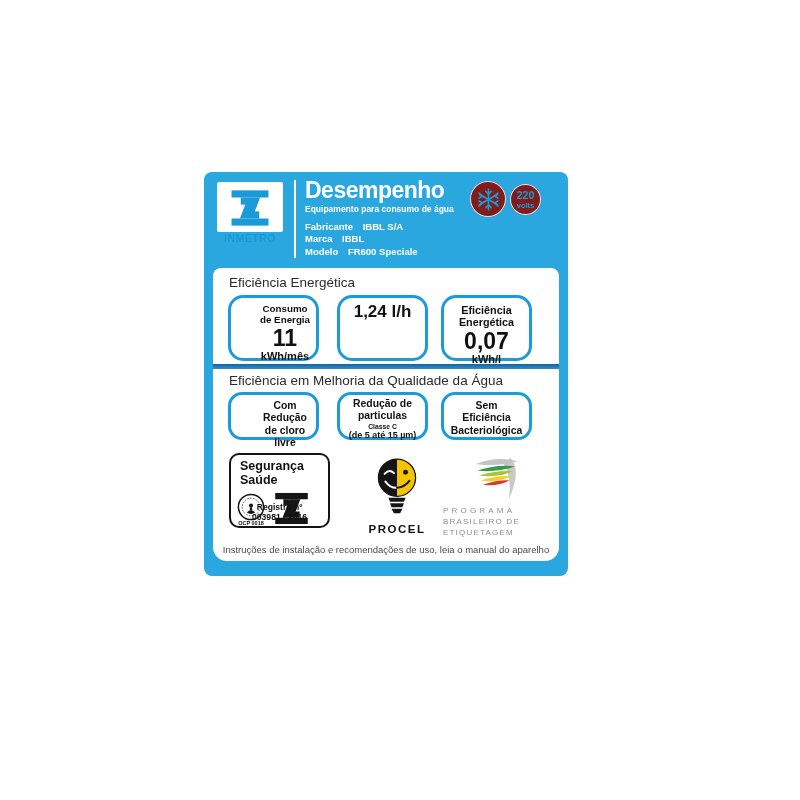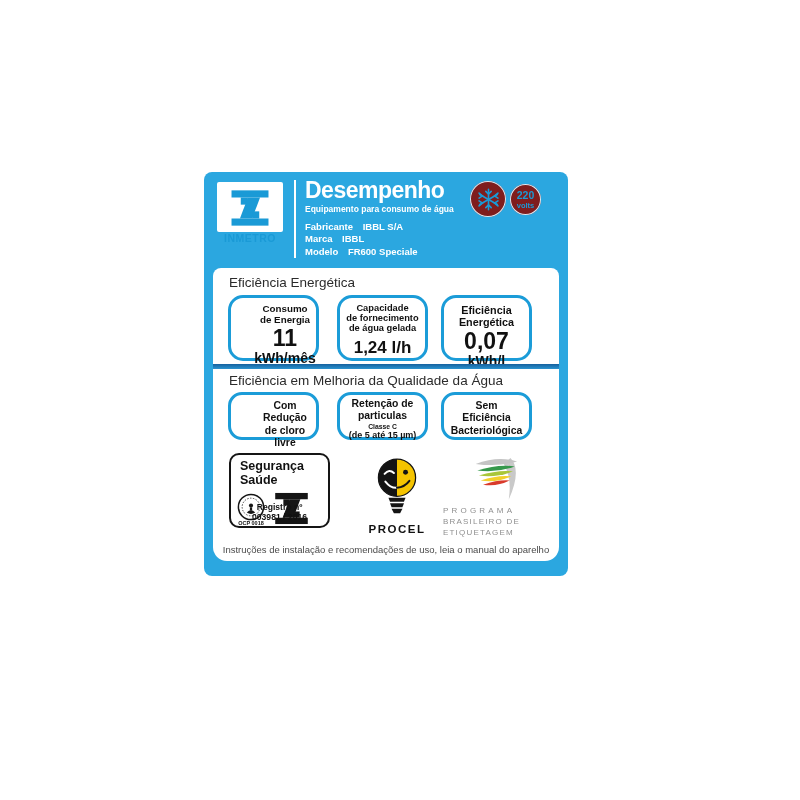--- a/index.html
+++ b/index.html
@@ -41,21 +41,21 @@
   .rbox { position:absolute; border:3px solid #1B9CD8; border-radius:15px;
           width:91px; text-align:center; color:#111; }
   .row1 { top:27px; height:66px; }
   .row2 { top:124px; height:48px; border-radius:14px; }
   .bx1 { left:15px;padding-left:23px; } .bx2 { left:124px; } .bx3 { left:228px; }
 
   .b-lab  { font-size:9.8px; font-weight:bold; line-height:1.12; padding-top:6px; }
   .b-lab3 { font-size:10.8px; font-weight:bold; line-height:1.15; padding-top:6px; }
   .b-val  { font-size:23px; font-weight:bold; line-height:1.0; margin-top:1px; }
   .b-val2 { font-size:17px; font-weight:bold; margin-top:4px; }
-  .b-unit { font-size:14px; font-weight:bold; line-height:1; margin-top:1px; }
+  .b-unit { font-size:11px; font-weight:bold; line-height:1; margin-top:1px; }
   .b-lab-sm { font-size:9.3px; font-weight:bold; line-height:1.1; padding-top:5px; }
   .w-lines { font-size:10.4px; font-weight:bold; line-height:1.18; padding-top:5px; }
   .w-classe { font-size:6.8px; font-weight:bold; line-height:1.1; }
   .w-faixa  { font-size:9px;  font-weight:bold; line-height:1.2; }
 
   .h-divider { position:absolute; top:96px; left:0; width:100%; height:5px;
                background:linear-gradient(#15619f, #2b93cf); }
 
   
   .sec-box { position:absolute; left:16px; top:185px; width:101px; height:75px;
@@ -151,25 +151,20 @@
       <div class="rbox row1 bx1">
         <div class="b-lab">
           <div>Consumo</div>
           <div>de Energia</div>
         </div>
         <div class="b-val">11</div>
         <div class="b-unit">kWh/mês</div>
       </div>
 
       <div class="rbox row1 bx2">
-        <div class="b-lab-sm">
-          <div>Capacidade</div>
-          <div>de fornecimento</div>
-          <div>de água gelada</div>
-        </div>
         <div class="b-val2">1,24 l/h</div>
       </div>
 
       <div class="rbox row1 bx3">
         <div class="b-lab3">
           <div>Eficiência</div>
           <div>Energética</div>
         </div>
         <div class="b-val">0,07</div>
         <div class="b-unit">kWh/l</div>
@@ -182,21 +177,21 @@
       <div class="rbox row2 bx1">
         <div class="w-lines">
           <div>Com</div>
           <div>Redução</div>
           <div>de cloro livre</div>
         </div>
       </div>
 
       <div class="rbox row2 bx2">
         <div class="w-lines" style="padding-top:3px">
-          <div>Retenção de</div>
+          <div>Redução de</div>
           <div>particulas</div>
         </div>
         <div class="w-classe">Classe C</div>
         <div class="w-faixa">(de 5 até 15 µm)</div>
       </div>
 
       <div class="rbox row2 bx3">
         <div class="w-lines">
           <div>Sem</div>
           <div>Eficiência</div>

